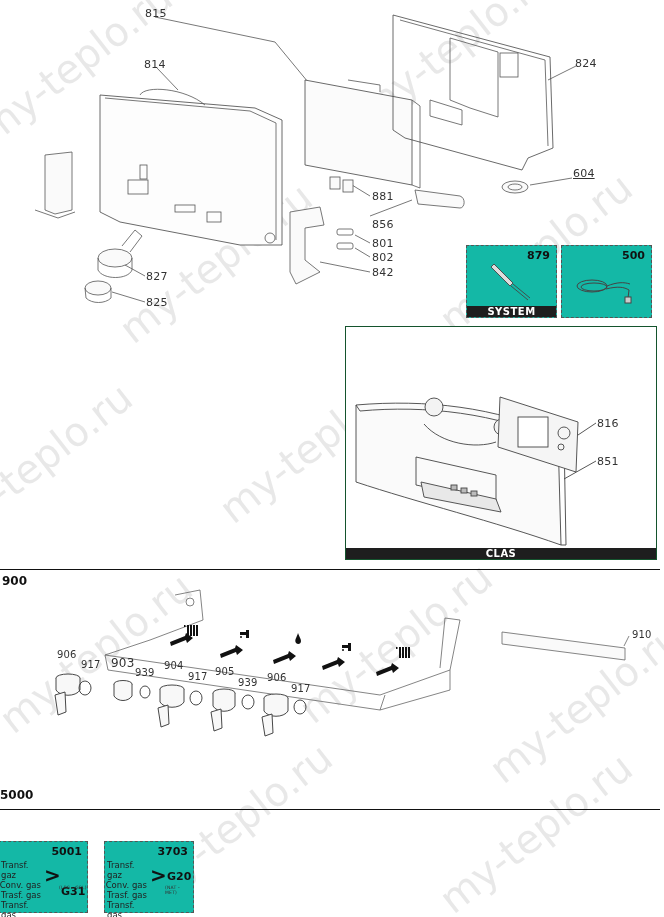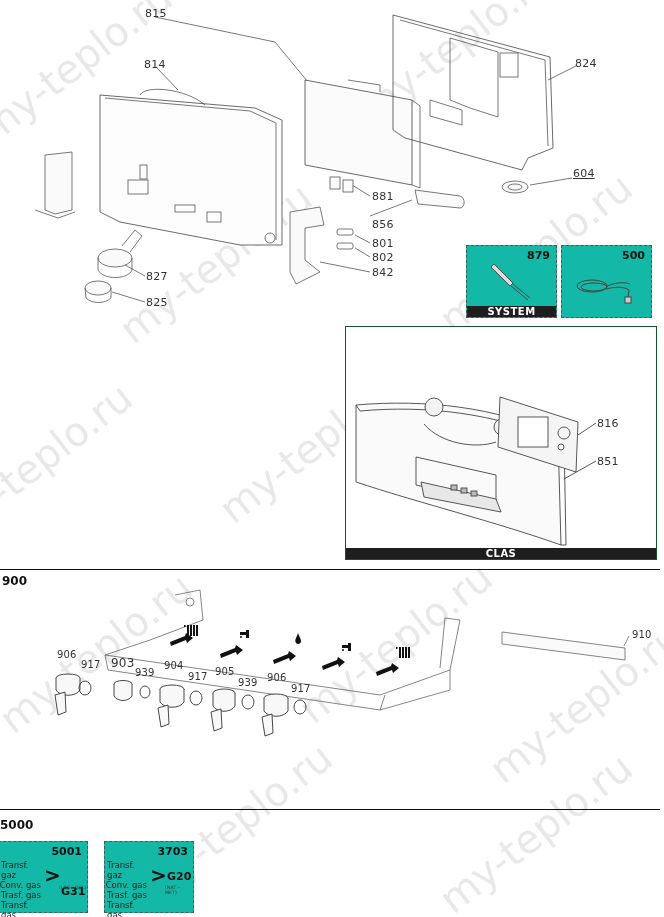--- a/index.html
+++ b/index.html
@@ -259,21 +259,21 @@
   <span class="lbl" style="left:164px;top:660px;font-size:10px;">904</span>
   <span class="lbl" style="left:188px;top:671px;font-size:10px;">917</span>
   <span class="lbl" style="left:215px;top:666px;font-size:10px;">905</span>
   <span class="lbl" style="left:238px;top:677px;font-size:10px;">939</span>
   <span class="lbl" style="left:267px;top:672px;font-size:10px;">906</span>
   <span class="lbl" style="left:291px;top:683px;font-size:10px;">917</span>
   <span class="lbl" style="left:632px;top:629px;font-size:10px;">910</span>
 </div>
 
 <div class="hr" style="left:0;top:809px;width:660px;"></div>
-<div class="sec-title" style="left:0px;top:818px;">5000</div>
+<div class="sec-title" style="left:0px;top:788px;">5000</div>
 
 <div class="dash-box" style="left:-2px;top:841px;width:88px;height:70px;">
   <span class="box-num" style="right:5px;top:3px;">5001</span>
   <div class="gas-lines" style="left:0;top:18px;width:42px;">
     <div style="text-align:left;padding-left:2px;">Transf. gaz</div>
     <div>Conv. gas</div>
     <div>Trasf. gas</div>
     <div style="text-align:left;padding-left:2px;">Transf. gas</div>
   </div>
   <span class="gas-gt" style="left:45px;top:21px;">&gt;</span>

